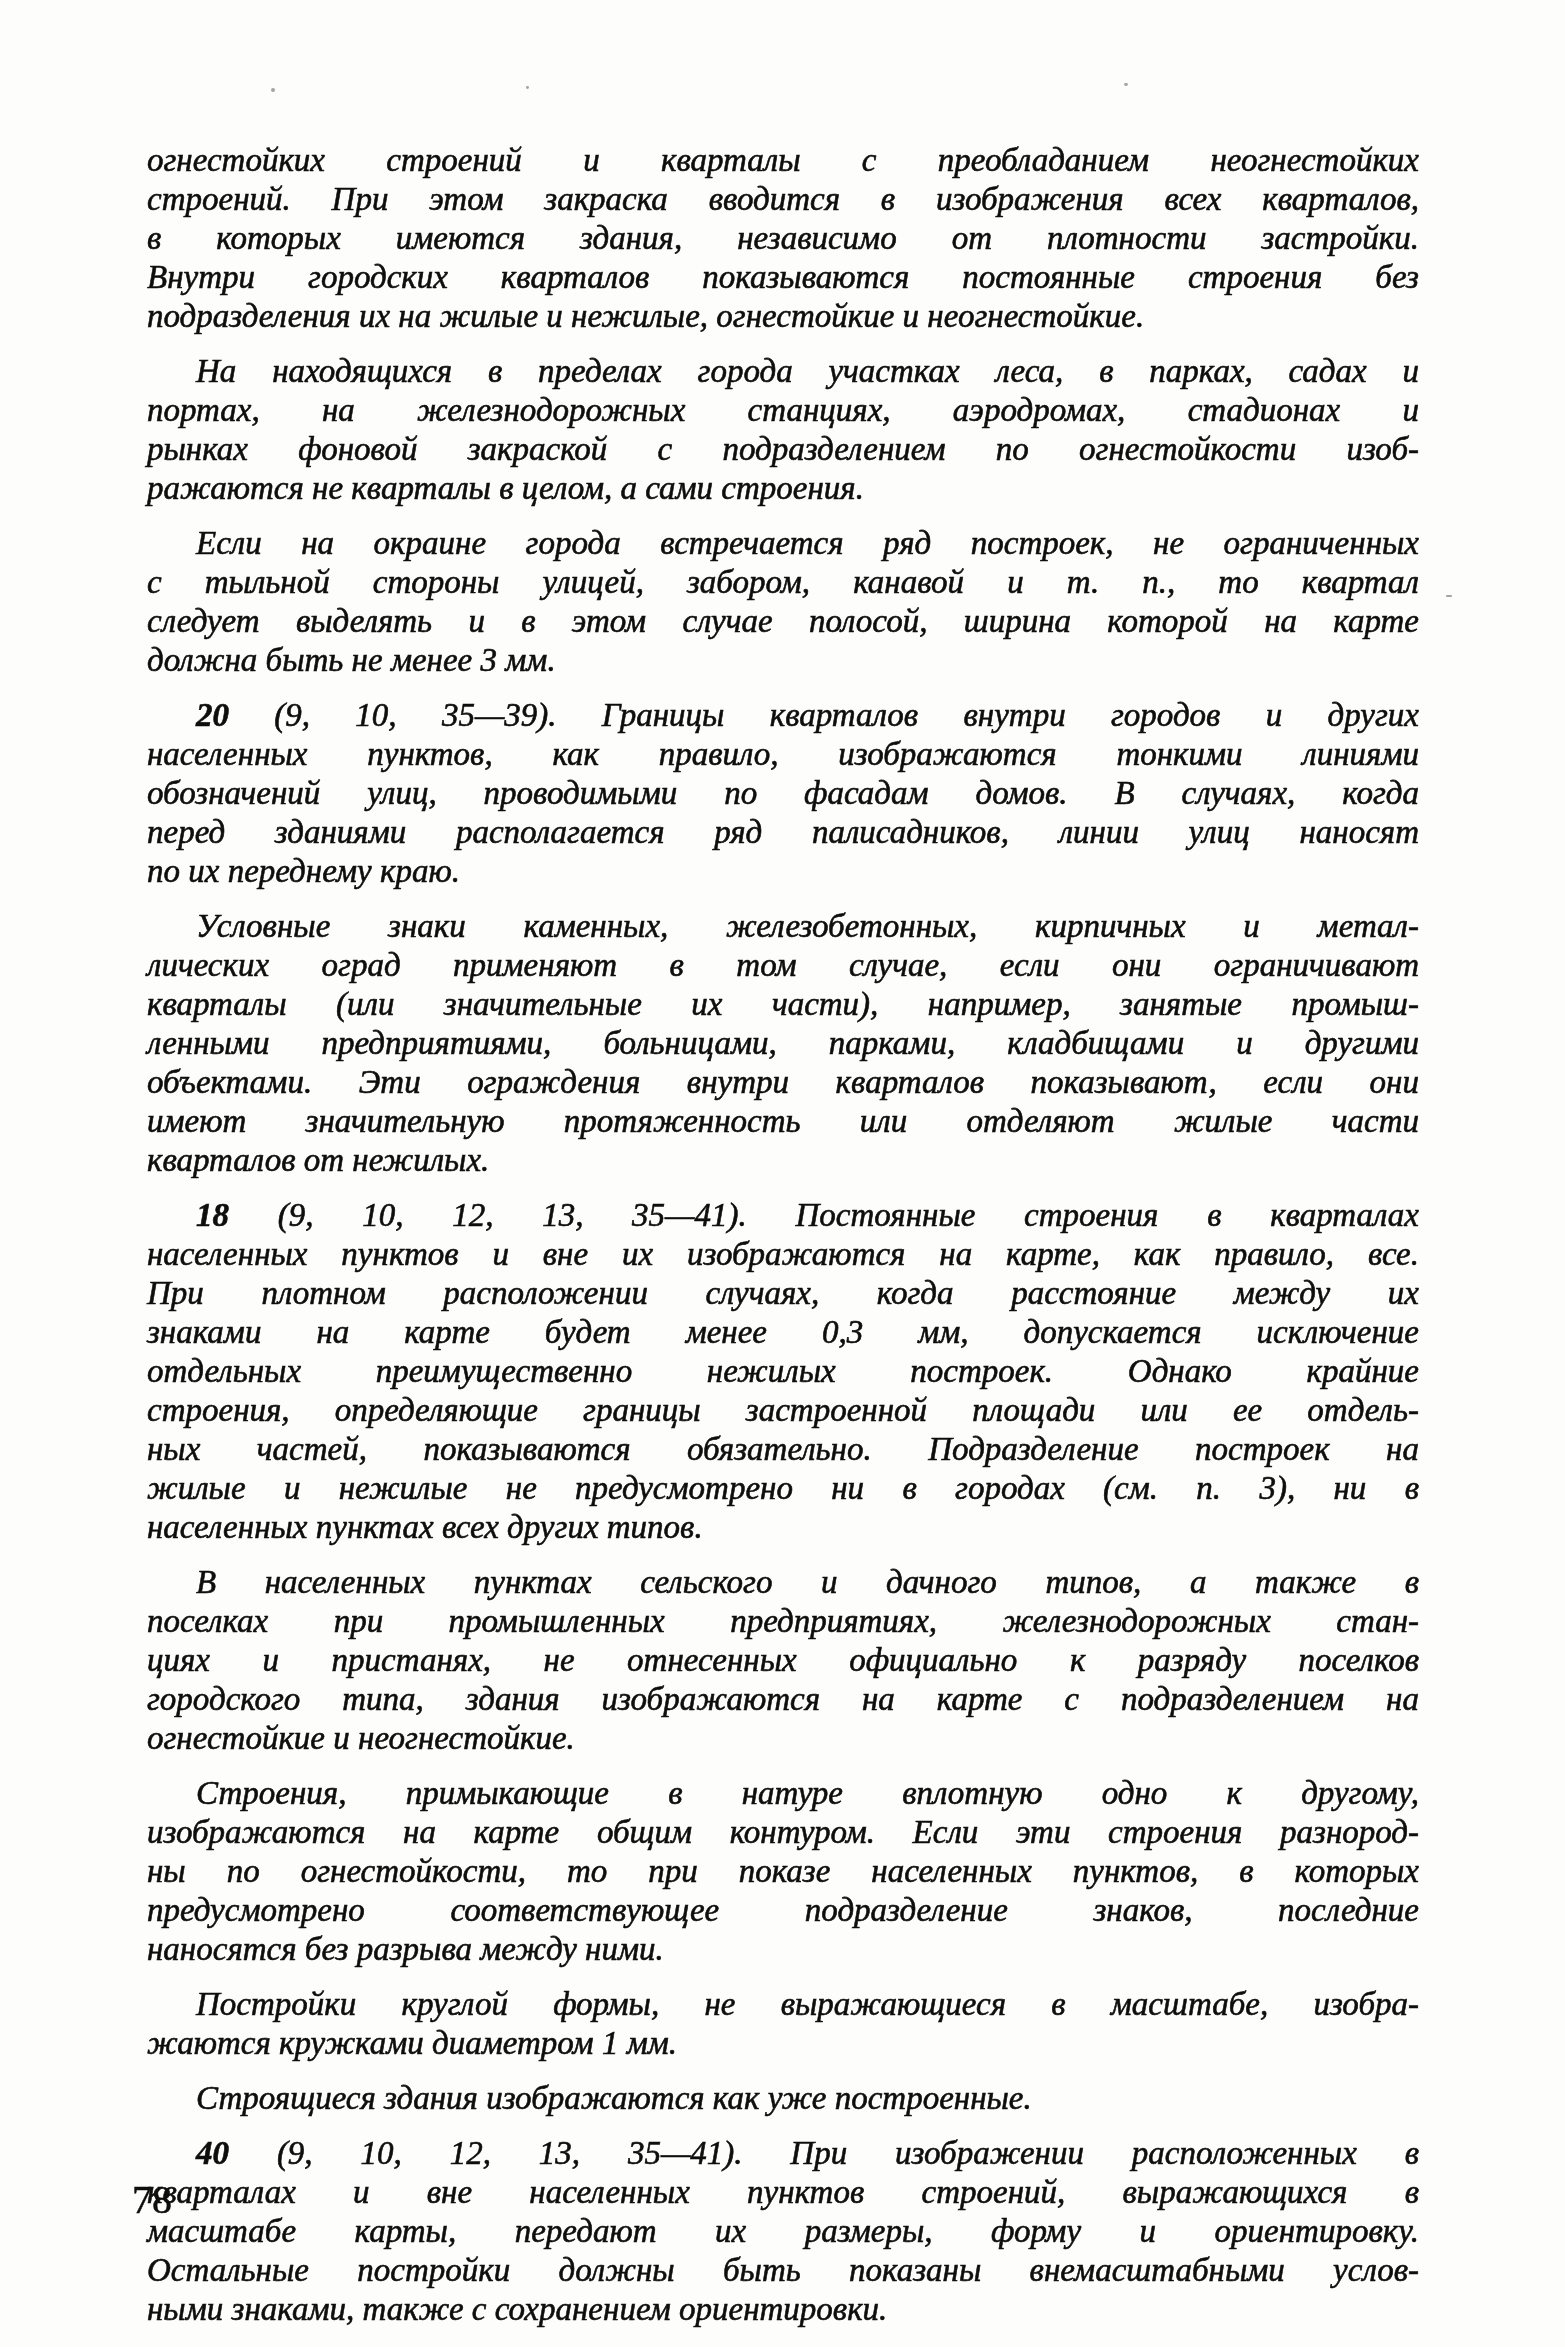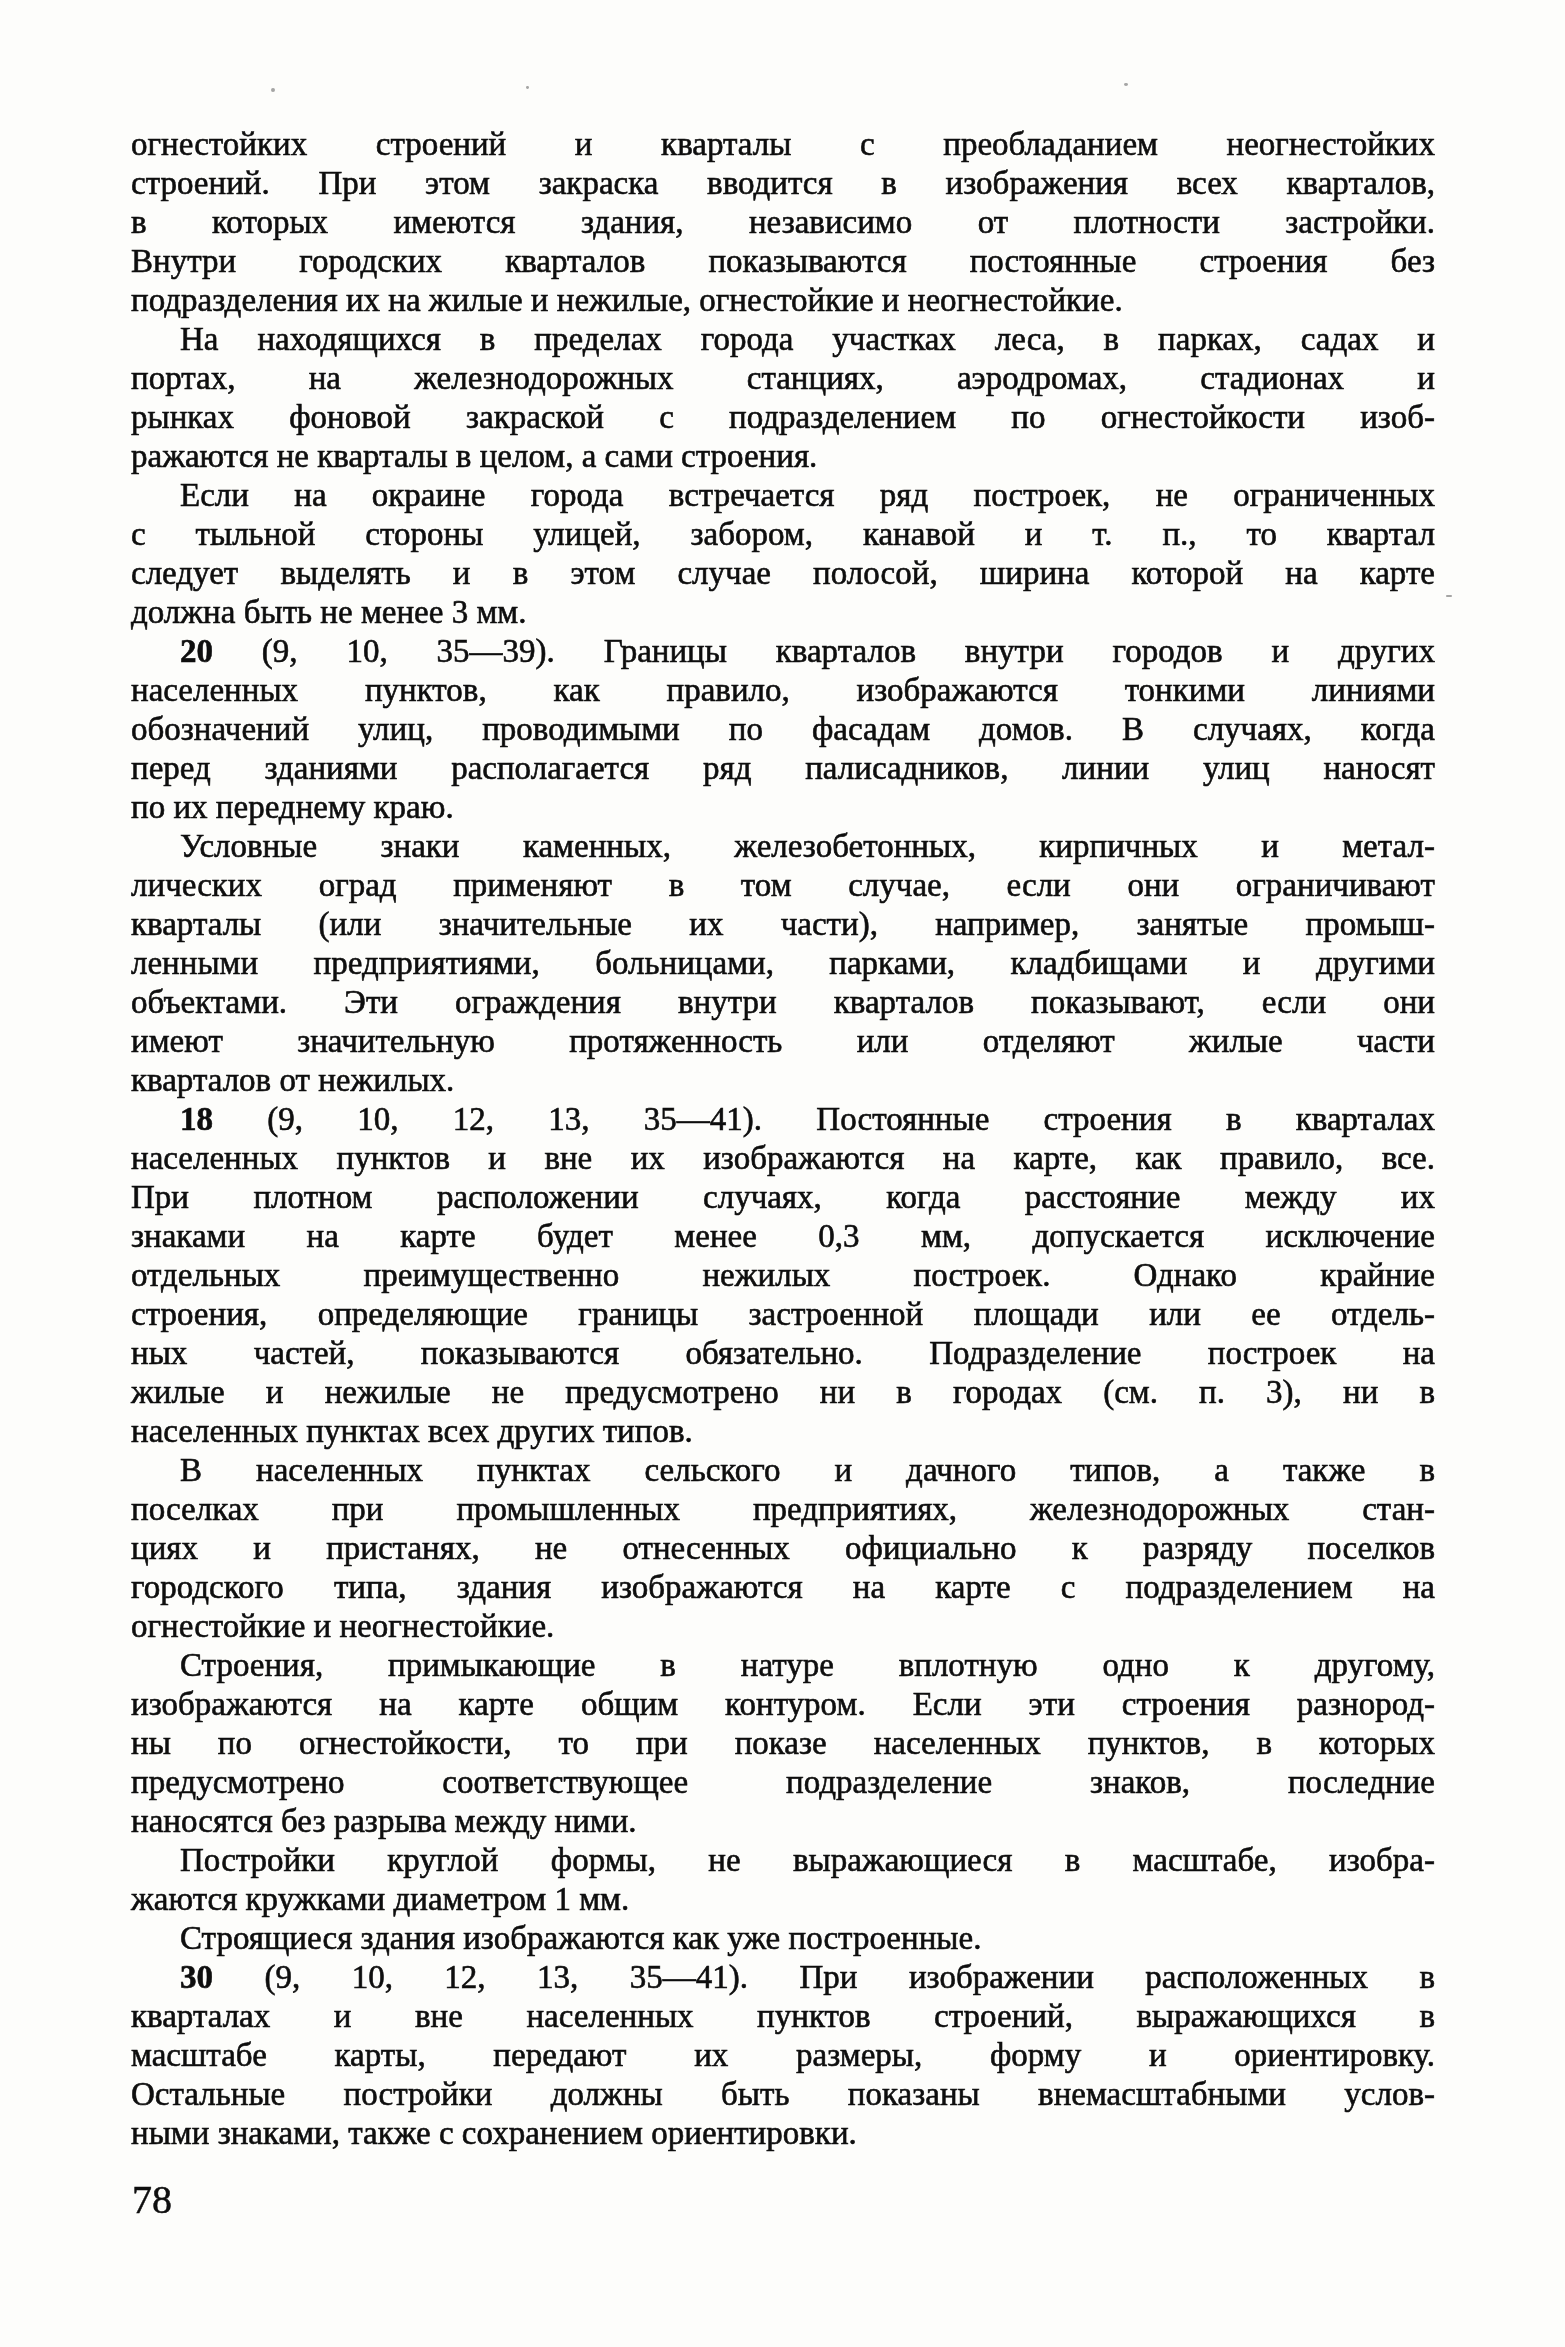--- a/index.html
+++ b/index.html
@@ -23,22 +23,23 @@
   .text-block {
     position: absolute;
     left: 131px;
     top: 125px;
     width: 1304px;
     font-size: 33px;
     line-height: 39px;
     -webkit-text-stroke: 0.6px #0e0e0e;
   }
   .para {
-    margin: 0;
+    margin: 16px;
     padding: 0;
+    font-style: italic;
   }
   .line {
     text-align: justify;
     text-align-last: justify;
     white-space: normal;
   }
   .para .line:last-child {
     text-align-last: left;
   }
   .line.indent {
@@ -128,21 +129,21 @@
         <div class="line">наносятся без разрыва между ними.</div>
       </div>
       <div class="para">
         <div class="line indent">Постройки круглой формы, не выражающиеся в масштабе, изобра-</div>
         <div class="line">жаются кружками диаметром 1 мм.</div>
       </div>
       <div class="para">
         <div class="line indent">Строящиеся здания изображаются как уже построенные.</div>
       </div>
       <div class="para">
-        <div class="line indent"><b class="lead">30</b> (9, 10, 12, 13, 35—41). При изображении расположенных в</div>
+        <div class="line indent"><b class="lead">40</b> (9, 10, 12, 13, 35—41). При изображении расположенных в</div>
         <div class="line">кварталах и вне населенных пунктов строений, выражающихся в</div>
         <div class="line">масштабе карты, передают их размеры, форму и ориентировку.</div>
         <div class="line">Остальные постройки должны быть показаны внемасштабными услов-</div>
         <div class="line">ными знаками, также с сохранением ориентировки.</div>
       </div>
     </div>
   <div class="page-number">78</div>
   <div class="speck" style="left:271px;top:88px;width:3.8px;height:3.8px;"></div>
   <div class="speck" style="left:526px;top:86px;width:2.8px;height:2.8px;"></div>
   <div class="speck" style="left:1124px;top:83px;width:3.8px;height:2.8px;"></div>

